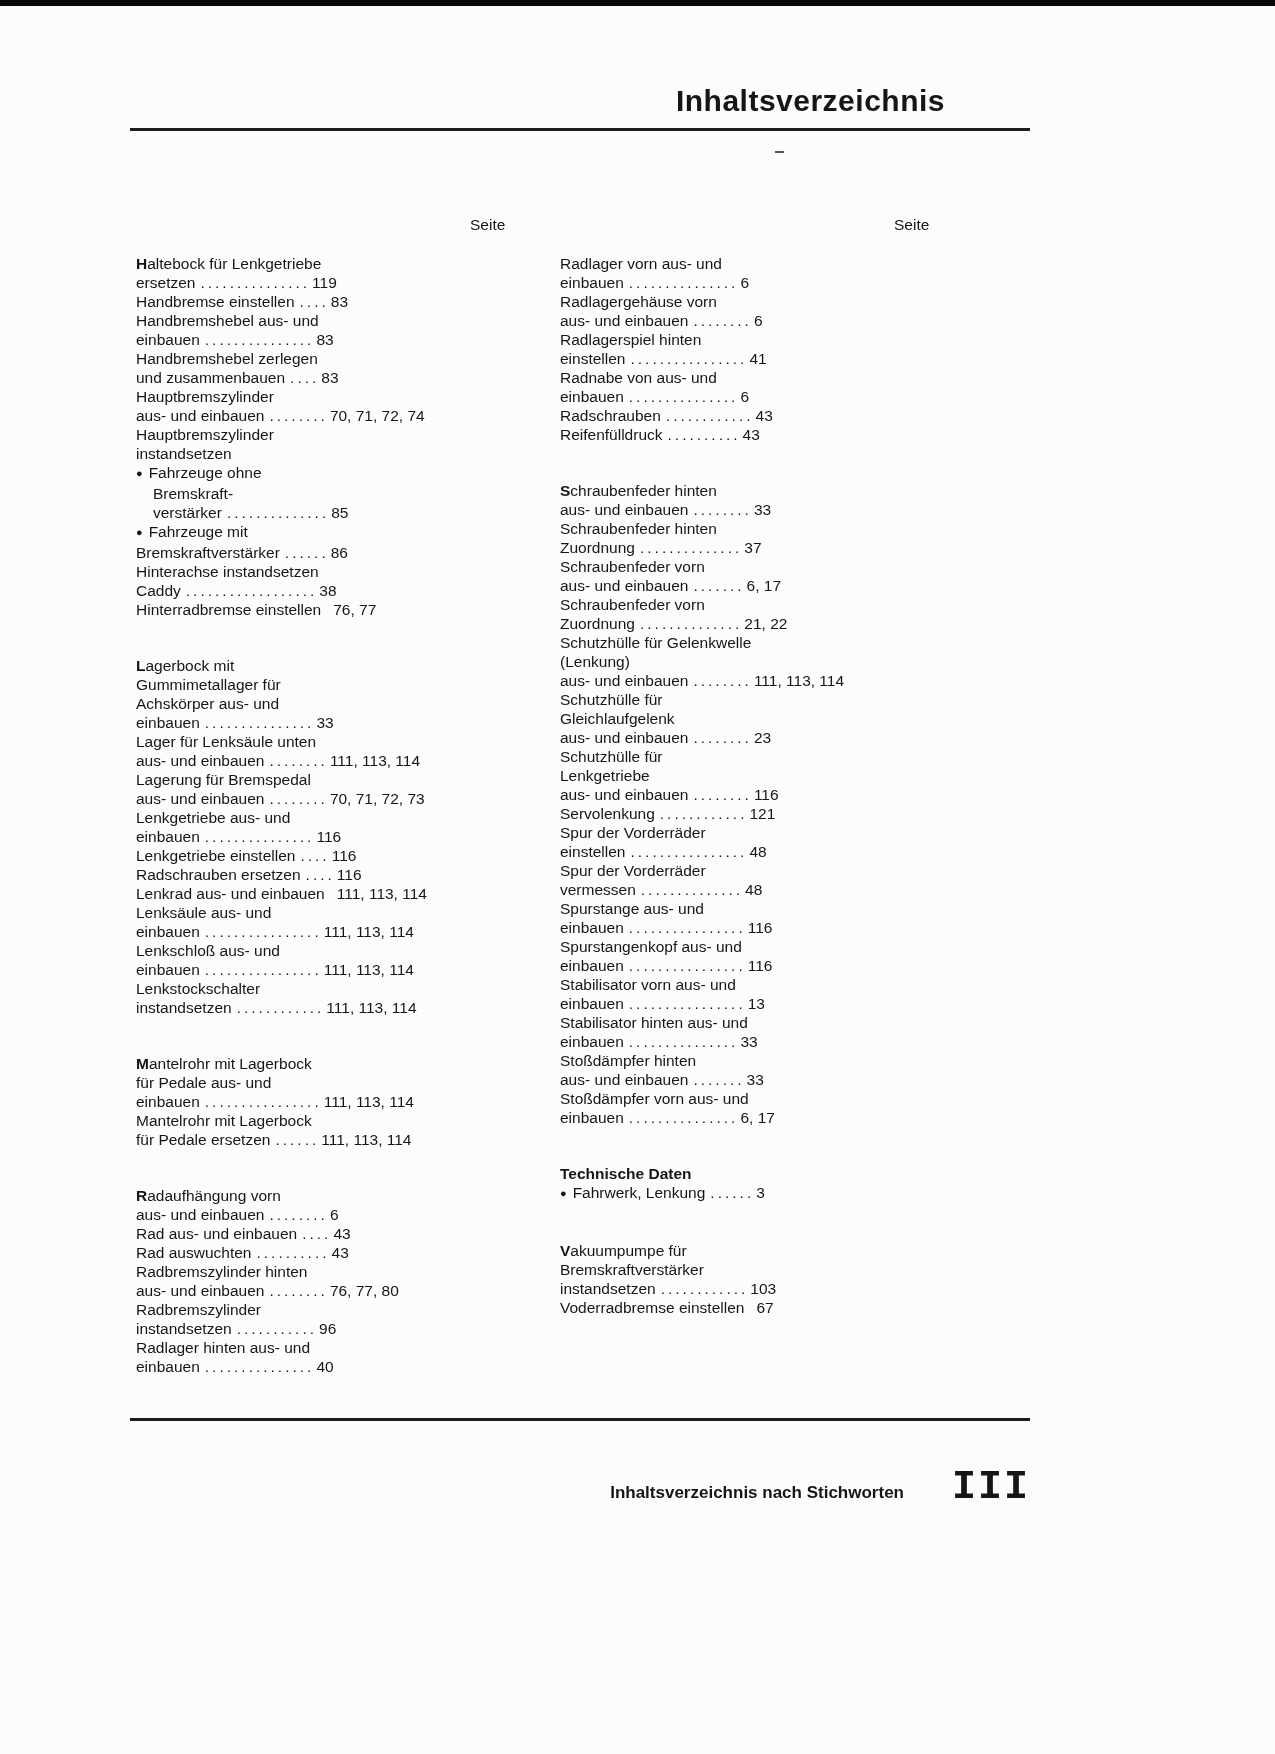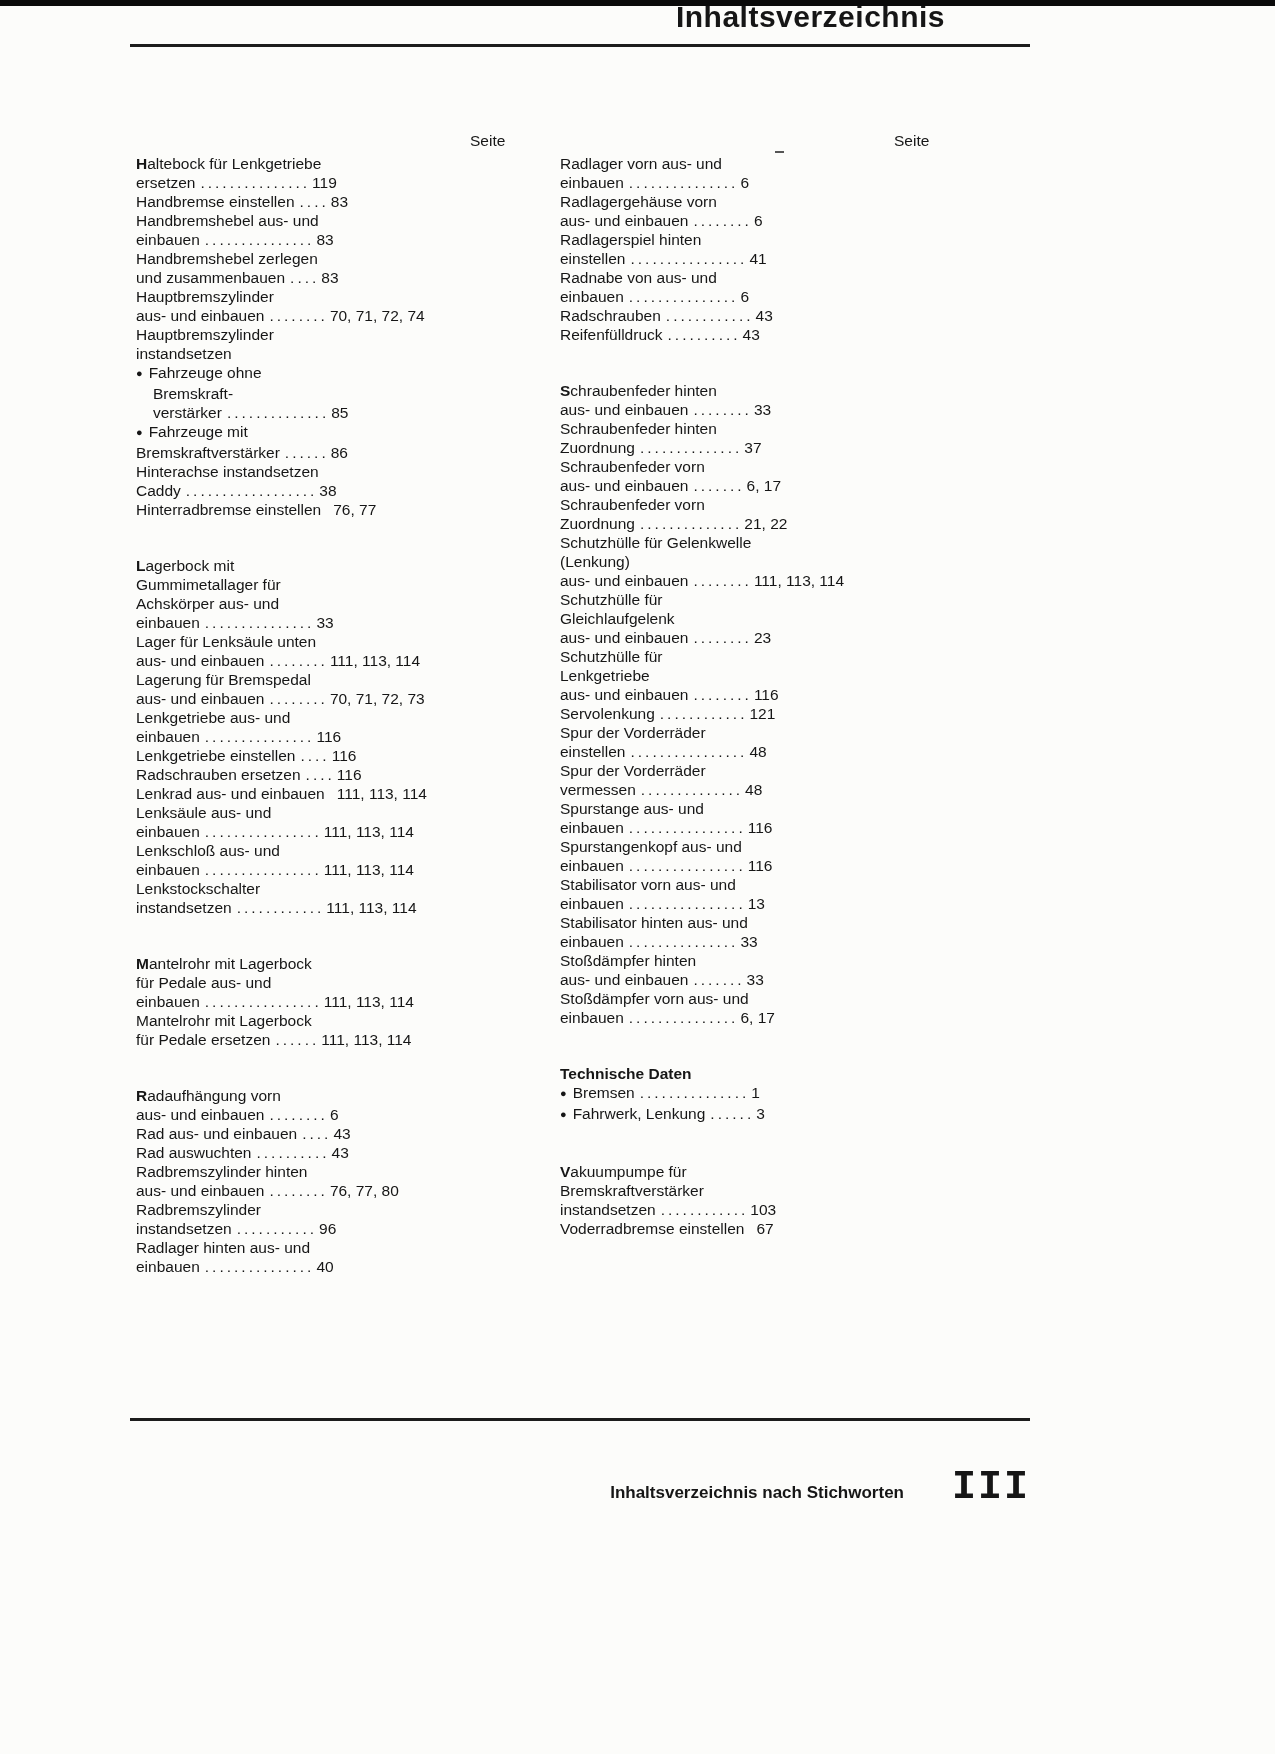--- a/index.html
+++ b/index.html
@@ -16,21 +16,21 @@
     color: #161616;
   }
 
   .top-strip {
     position: absolute;
     top: 0; left: 0;
     width: 100%; height: 6px;
     background: #0a0a0a;
   }
 
-  .header { }
+  .header { padding-top: 84px; }
   .title {
     margin: 0 330px 0 0;
     text-align: right;
     font-size: 30px;
     font-weight: bold;
     letter-spacing: 0.5px;
   }
   .rule {
     margin: 10px 0 0 130px;
     width: 900px;
@@ -48,21 +48,21 @@
     display: flex;
     margin: 84px 0 0 136px;
   }
   .col-left  { width: 424px; }
   .col-right { width: 470px; }
 
   .seite {
     margin-left: 334px;
     font-size: 15.5px;
     line-height: 19px;
-    margin-bottom: 4px;
+    margin-bottom: 20px;
   }
 
   .block + .block { margin-top: 37px; }
 
   .line {
     font-size: 15.5px;
     line-height: 19px;
     white-space: nowrap;
   }
   .line.indent { padding-left: 17px; }
@@ -237,21 +237,20 @@
           <div class="line"><span class="txt">einbauen</span><span class="dots">................</span><span class="page">13</span></div>
           <div class="line"><span class="txt">Stabilisator hinten aus- und</span></div>
           <div class="line"><span class="txt">einbauen</span><span class="dots">...............</span><span class="page">33</span></div>
           <div class="line"><span class="txt">Stoßdämpfer hinten</span></div>
           <div class="line"><span class="txt">aus- und einbauen</span><span class="dots">.......</span><span class="page">33</span></div>
           <div class="line"><span class="txt">Stoßdämpfer vorn aus- und</span></div>
           <div class="line"><span class="txt">einbauen</span><span class="dots">...............</span><span class="page">6, 17</span></div>
         </div>
         <div class="block">
           <div class="line bold"><span class="txt">Technische Daten</span></div>
-          <div class="line"><span class="bullet">●</span><span class="txt">Bremsen</span><span class="dots">...............</span><span class="page">1</span></div>
           <div class="line"><span class="bullet">●</span><span class="txt">Fahrwerk, Lenkung</span><span class="dots">......</span><span class="page">3</span></div>
         </div>
         <div class="block">
           <div class="line"><span class="txt"><b>V</b>akuumpumpe für</span></div>
           <div class="line"><span class="txt">Bremskraftverstärker</span></div>
           <div class="line"><span class="txt">instandsetzen</span><span class="dots">............</span><span class="page">103</span></div>
           <div class="line"><span class="txt">Voderradbremse einstellen</span><span class="dots gap"></span><span class="page">67</span></div>
         </div>
       </section>
     </main>

